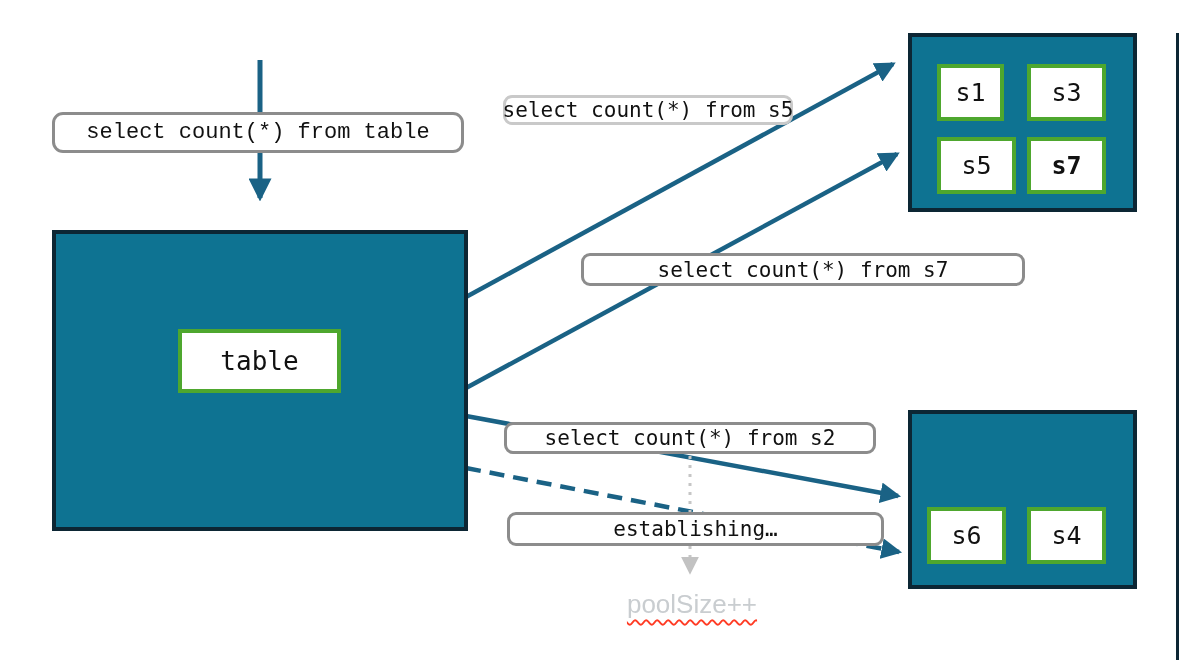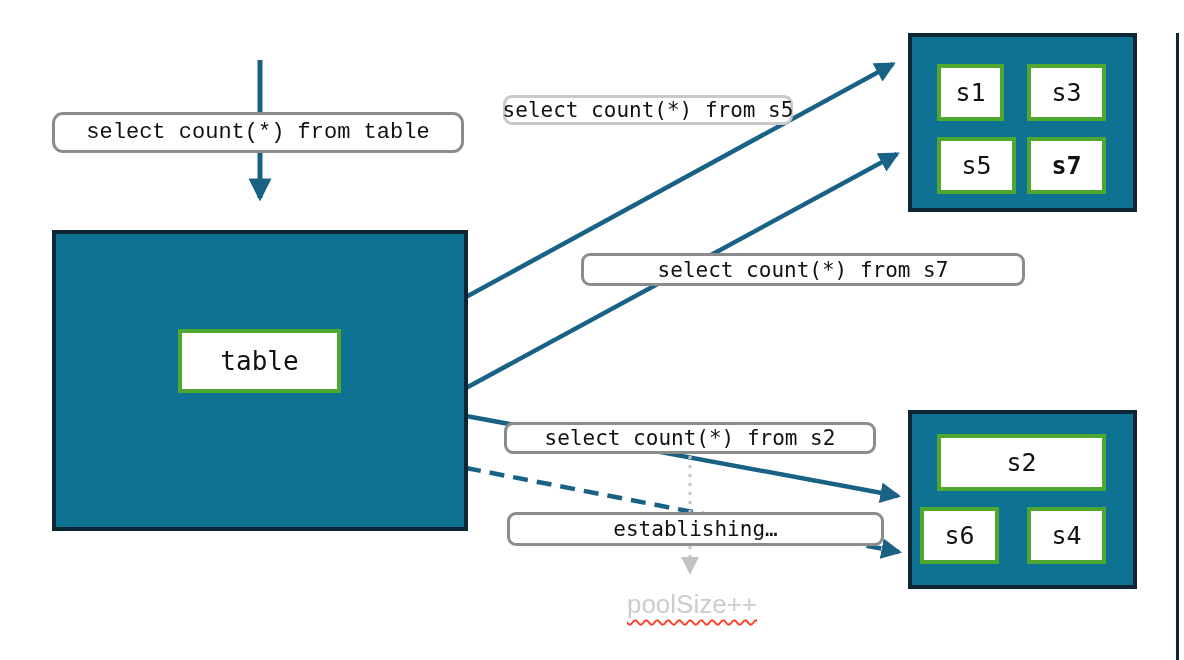--- a/index.html
+++ b/index.html
@@ -80,24 +80,21 @@
     </div>
     <div class="node shard" style="left:25px;top:100px;width:79px;height:57px;">
       <span>s5</span>
     </div>
     <div class="node shard" style="left:115px;top:100px;width:79px;height:57px;font-weight:bold;">
       <span>s7</span>
     </div>
   </div>
 
   <div class="teal-box" style="left:908px;top:410px;width:229px;height:179px;">
-    <div class="node shard" style="left:25px;top:20px;width:169px;height:57px;">
-      <span>s2</span>
-    </div>
-    <div class="node shard" style="left:8px;top:93px;width:79px;height:57px;">
+    <div class="node shard" style="left:15px;top:93px;width:79px;height:57px;">
       <span>s6</span>
     </div>
     <div class="node shard" style="left:115px;top:93px;width:79px;height:57px;">
       <span>s4</span>
     </div>
   </div>
 
   <div class="qlabel big" style="left:52px;top:112px;width:412px;height:41px;">select count(*) from table</div>
 
   <div class="qlabel light" style="left:503px;top:95px;width:290px;height:30px;">select count(*) from s5</div>

